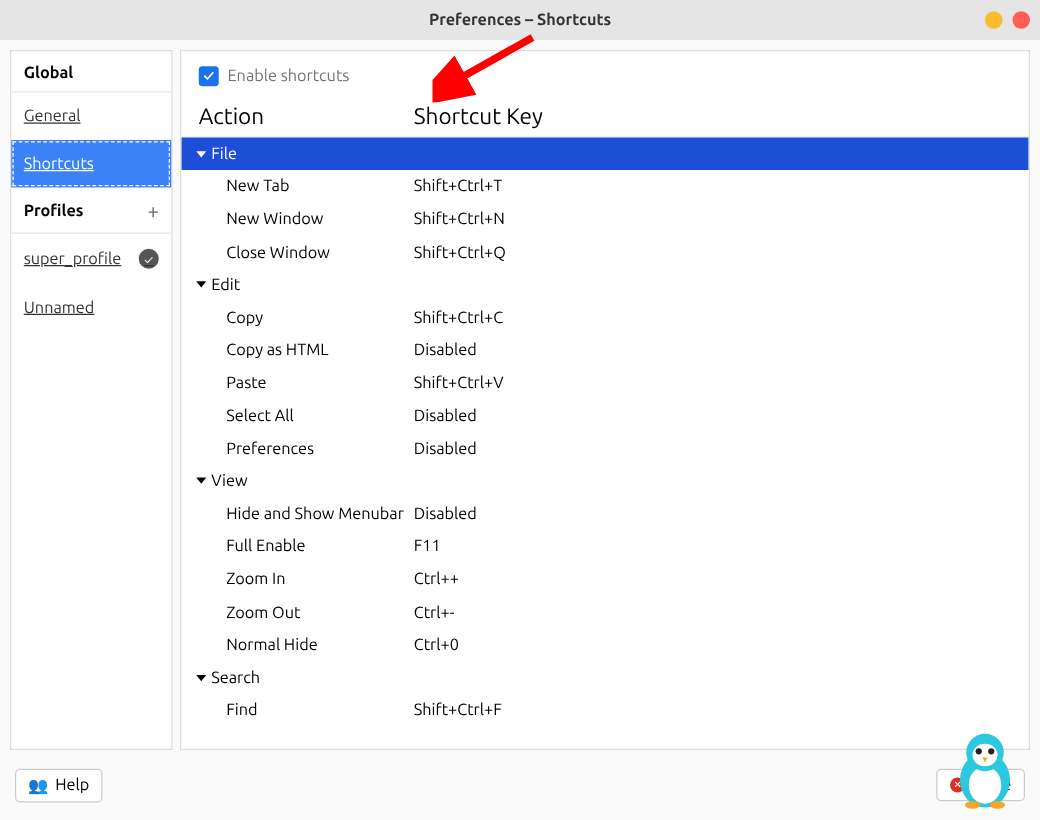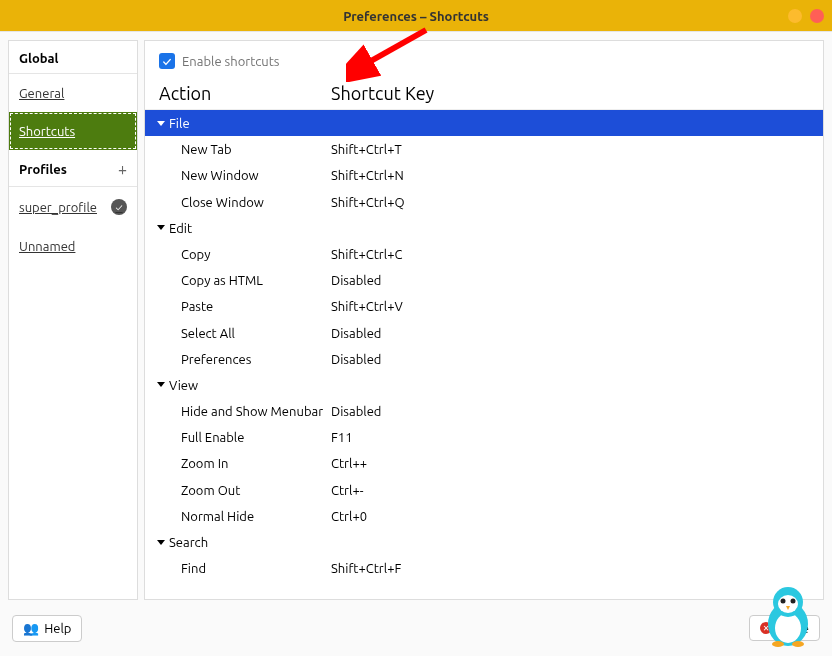--- a/index.html
+++ b/index.html
@@ -1,30 +1,30 @@
 <!DOCTYPE html>
 <html><head>
   <meta charset="utf-8">
   <style>
     * { margin: 0; padding: 0; box-sizing: border-box; font-family: "Ubuntu", "Segoe UI", sans-serif; }
     body { width: 832px; height: 656px; background: #fafafa; position: relative; }
     
-    .titlebar { height: 32px; background: #eab308; border-bottom: 1px solid #e5e5e5; display: flex; align-items: center; justify-content: center; position: relative; }
+    .titlebar { height: 32px; background: #e5e5e5; border-bottom: 1px solid #e5e5e5; display: flex; align-items: center; justify-content: center; position: relative; }
     .titlebar-title { font-size: 13px; font-weight: bold; color: #333; }
     .window-controls { position: absolute; right: 8px; display: flex; gap: 8px; }
     .win-btn { width: 14px; height: 14px; border-radius: 50%; }
     .win-min { background: #fdbb2d; }
     .win-close { background: #ff5f56; }
     
     .content { display: flex; height: 576px; padding: 8px; gap: 6px; }
     
     .sidebar { width: 130px; border: 1px solid #ddd; background: #fff; display: flex; flex-direction: column; }
     .sidebar-section-header { padding: 10px 10px 8px; font-weight: bold; font-size: 13px; display: flex; justify-content: space-between; align-items: center; border-bottom: 1px solid #e5e5e5; }
     .sidebar-item { padding: 12px 10px; font-size: 13px; color: #333; cursor: pointer; display: flex; justify-content: space-between; align-items: center; text-decoration: underline; }
-    .sidebar-item.selected { background: #4d7c0f; color: #fff; outline: 1px dashed #fff; outline-offset: -2px; }
+    .sidebar-item.selected { background: #3b82f6; color: #fff; outline: 1px dashed #fff; outline-offset: -2px; }
     .add-icon { font-size: 16px; font-weight: normal; color: #666; }
     .check-badge { width: 16px; height: 16px; background: #555; border-radius: 50%; display: inline-flex; align-items: center; justify-content: center; }
     .check-badge::after { content: "✓"; color: #fff; font-size: 10px; }
     
     .main { flex: 1; border: 1px solid #ddd; background: #fff; display: flex; flex-direction: column; overflow: hidden; }
     .enable-row { padding: 12px 14px 8px; display: flex; align-items: center; gap: 7px; }
     .checkbox { width: 16px; height: 16px; background: #1a73e8; border-radius: 3px; display: inline-flex; align-items: center; justify-content: center; }
     .checkbox::after { content: "✓"; color: #fff; font-size: 12px; font-weight: bold; }
     .enable-label { font-size: 13px; color: #737373; }
     

